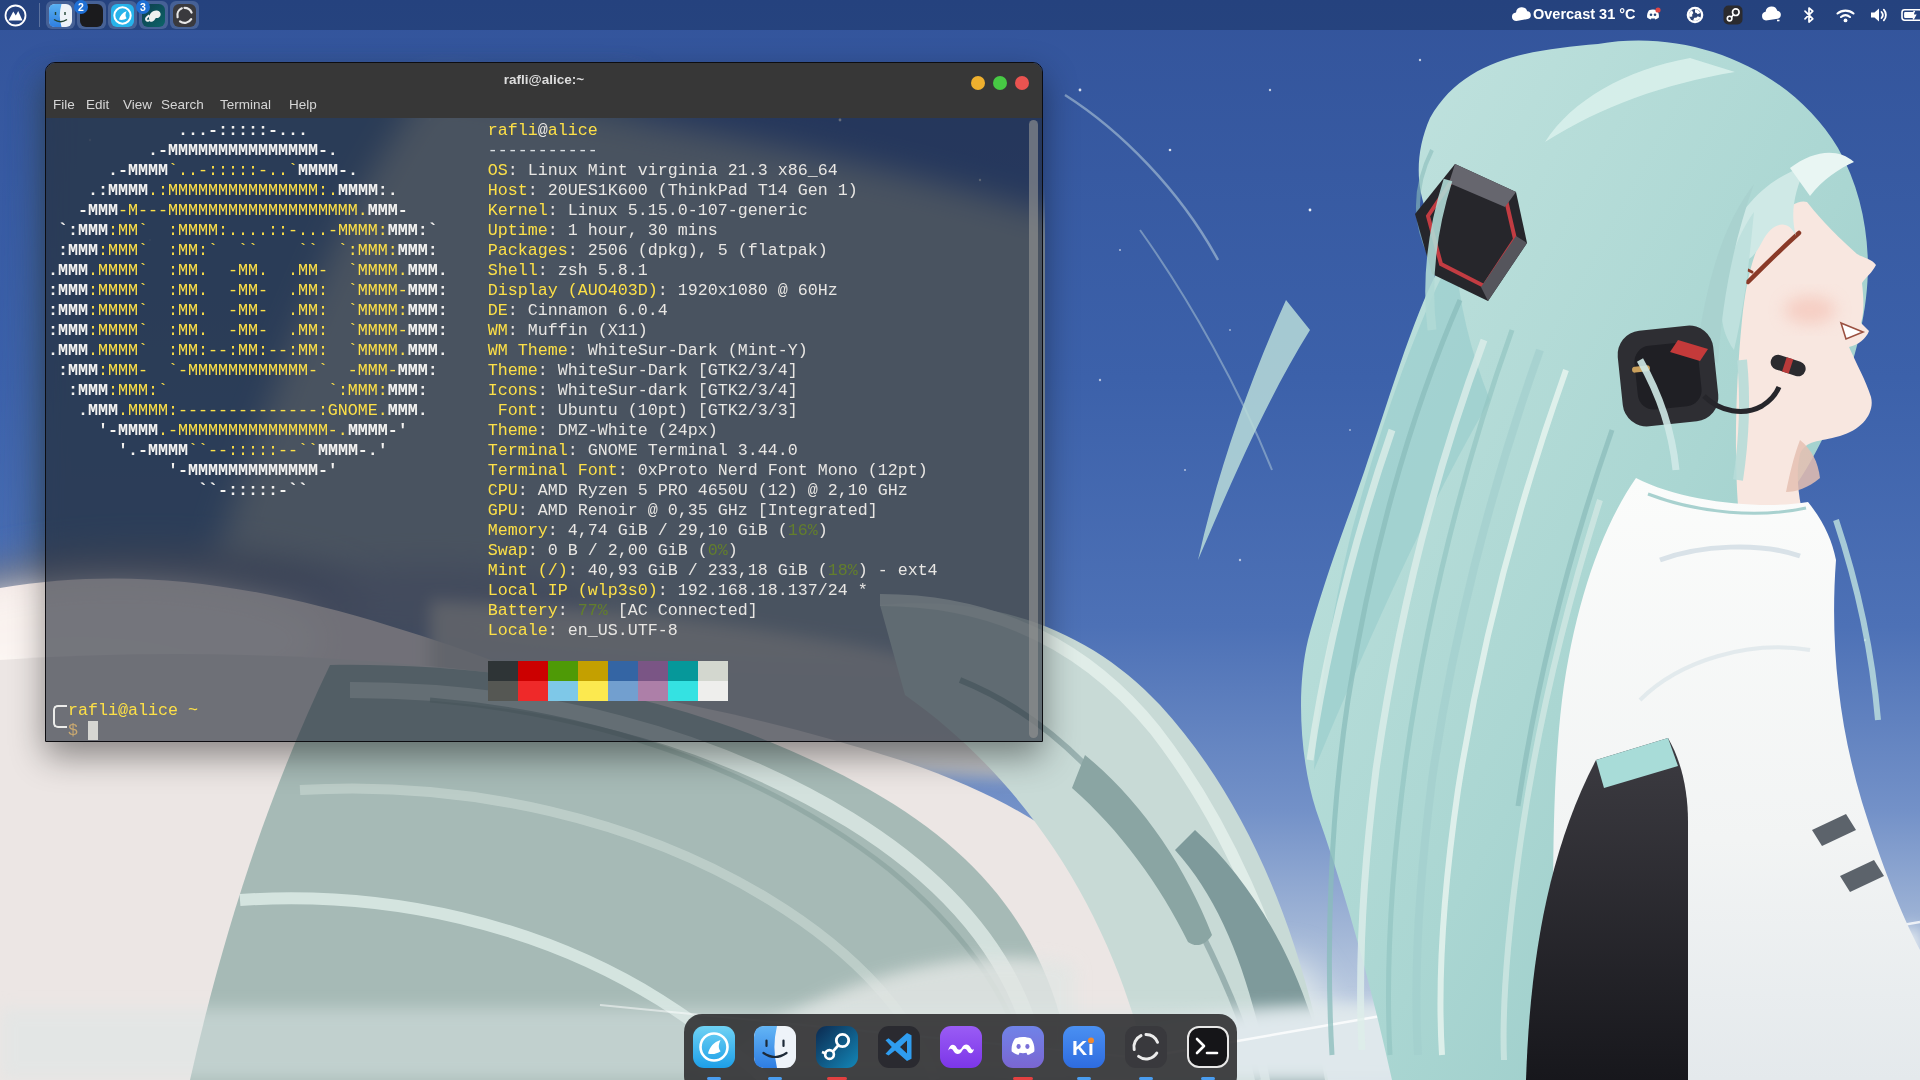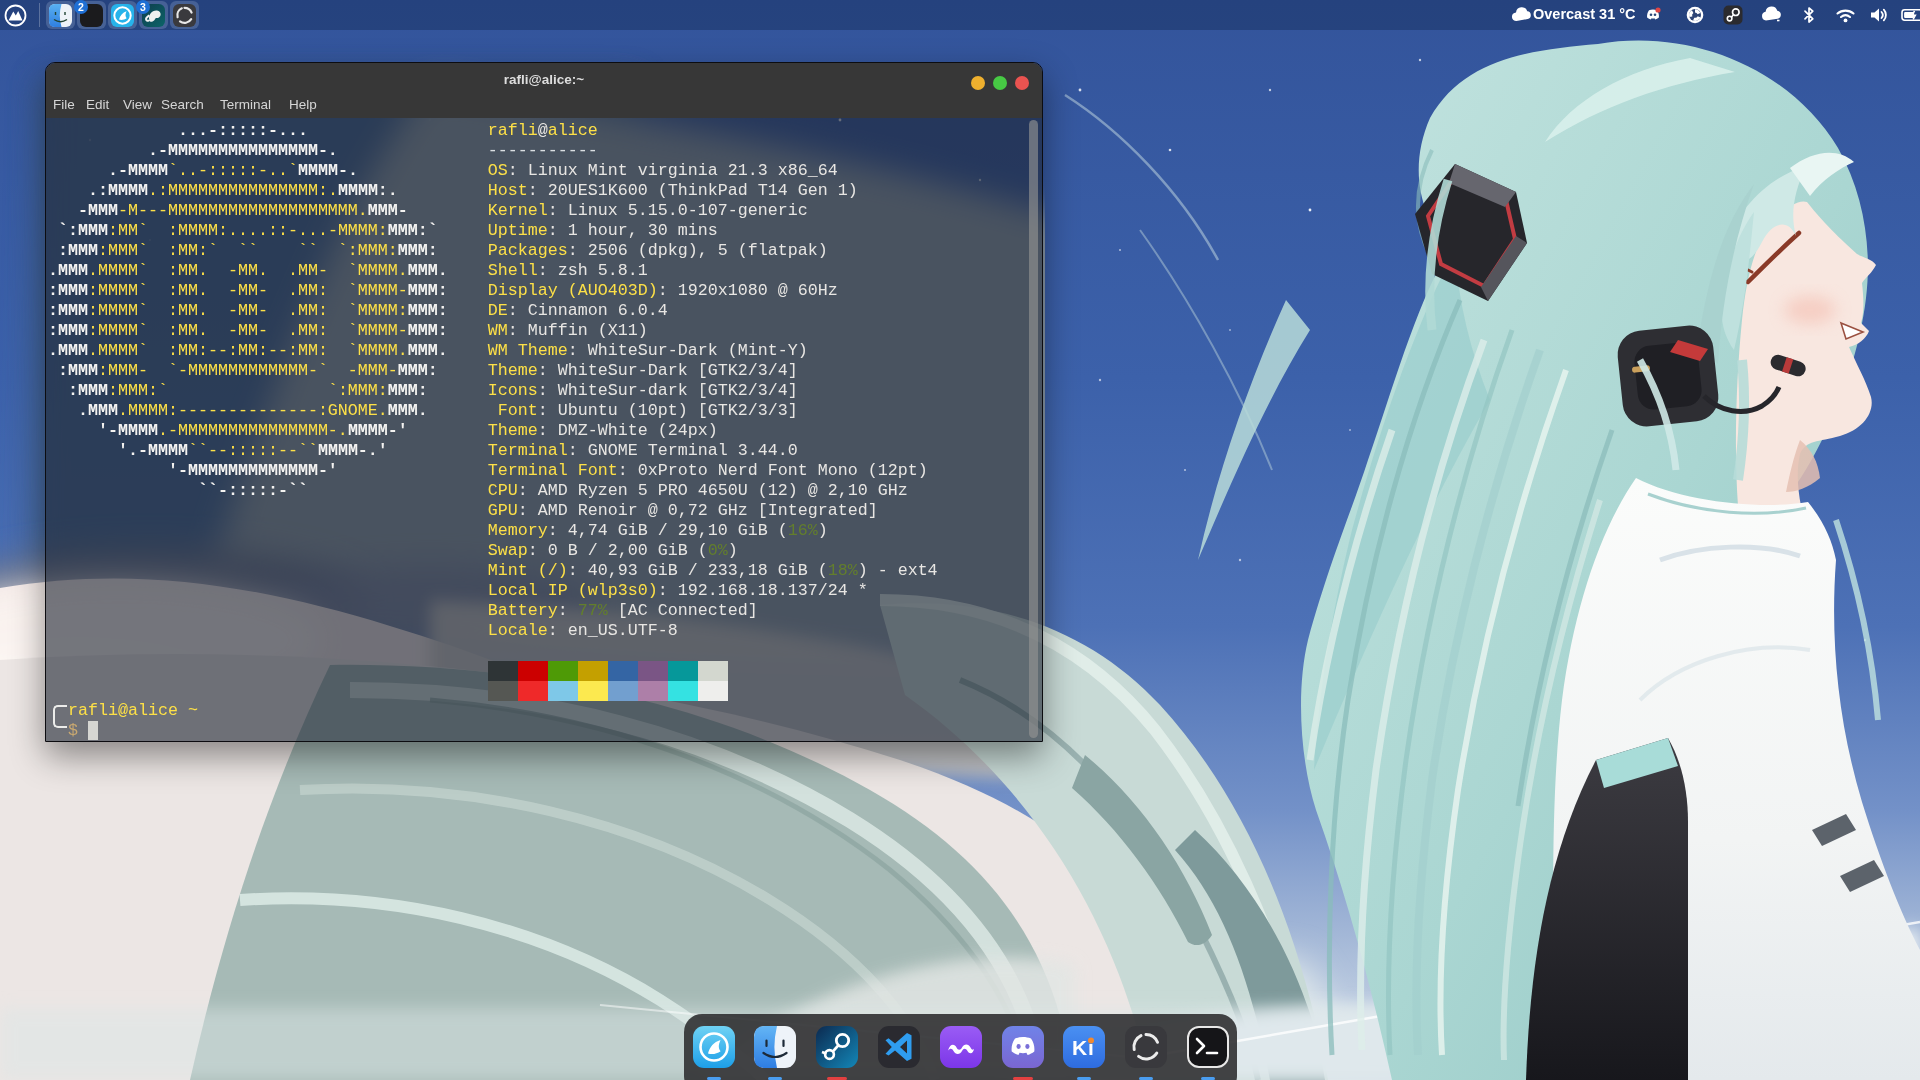--- a/index.html
+++ b/index.html
@@ -223,21 +223,21 @@
 <span class="aw">:MMM</span><span class="ab">:MMMM`  :MM.  -MM-  .MM:  `MMMM:</span><span class="aw">MMM:</span>    <span class="ab">DE</span><span class="tv">: Cinnamon 6.0.4</span>
 <span class="aw">:MMM</span><span class="ab">:MMMM`  :MM.  -MM-  .MM:  `MMMM-</span><span class="aw">MMM:</span>    <span class="ab">WM</span><span class="tv">: Muffin (X11)</span>
 <span class="aw">.MMM</span><span class="ab">.MMMM`  :MM:--:MM:--:MM:  `MMMM.</span><span class="aw">MMM.</span>    <span class="ab">WM Theme</span><span class="tv">: WhiteSur-Dark (Mint-Y)</span>
 <span class="aw"> :MMM</span><span class="ab">:MMM-  `-MMMMMMMMMMMM-`  -MMM-</span><span class="aw">MMM:</span>     <span class="ab">Theme</span><span class="tv">: WhiteSur-Dark [GTK2/3/4]</span>
 <span class="aw">  :MMM</span><span class="ab">:MMM:`                `:MMM:</span><span class="aw">MMM:</span>      <span class="ab">Icons</span><span class="tv">: WhiteSur-dark [GTK2/3/4]</span>
 <span class="aw">   .MMM</span><span class="ab">.MMMM:--------------:GNOME.</span><span class="aw">MMM.</span>       <span class="ab">Font</span><span class="tv">: Ubuntu (10pt) [GTK2/3/3]</span>
 <span class="aw">     '-MMMM</span><span class="ab">.-MMMMMMMMMMMMMMM-.</span><span class="aw">MMMM-'</span>        <span class="ab">Theme</span><span class="tv">: DMZ-White (24px)</span>
 <span class="aw">       '.-MMMM</span><span class="ab">``--:::::--``</span><span class="aw">MMMM-.'</span>          <span class="ab">Terminal</span><span class="tv">: GNOME Terminal 3.44.0</span>
 <span class="aw">            '-MMMMMMMMMMMMM-'</span>               <span class="ab">Terminal Font</span><span class="tv">: 0xProto Nerd Font Mono (12pt)</span>
 <span class="aw">               ``-:::::-``</span>                  <span class="ab">CPU</span><span class="tv">: AMD Ryzen 5 PRO 4650U (12) @ 2,10 GHz</span>
-                                            <span class="ab">GPU</span><span class="tv">: AMD Renoir @ 0,72 GHz [Integrated]</span>
+                                            <span class="ab">GPU</span><span class="tv">: AMD Renoir @ 0,35 GHz [Integrated]</span>
                                             <span class="ab">Memory</span><span class="tv">: 4,74 GiB / 29,10 GiB (</span><span class="tg">16%</span><span class="tv">)</span>
                                             <span class="ab">Swap</span><span class="tv">: 0 B / 2,00 GiB (</span><span class="tg">0%</span><span class="tv">)</span>
                                             <span class="ab">Mint (/)</span><span class="tv">: 40,93 GiB / 233,18 GiB (</span><span class="tg">18%</span><span class="tv">) - ext4</span>
                                             <span class="ab">Local IP (wlp3s0)</span><span class="tv">: 192.168.18.137/24 *</span>
                                             <span class="ab">Battery</span><span class="tv">: </span><span class="tg">77%</span><span class="tv"> [AC Connected]</span>
                                             <span class="ab">Locale</span><span class="tv">: en_US.UTF-8</span>
 
 
 
   <span class="ab">rafli@alice</span> <span class="ab">~</span>

